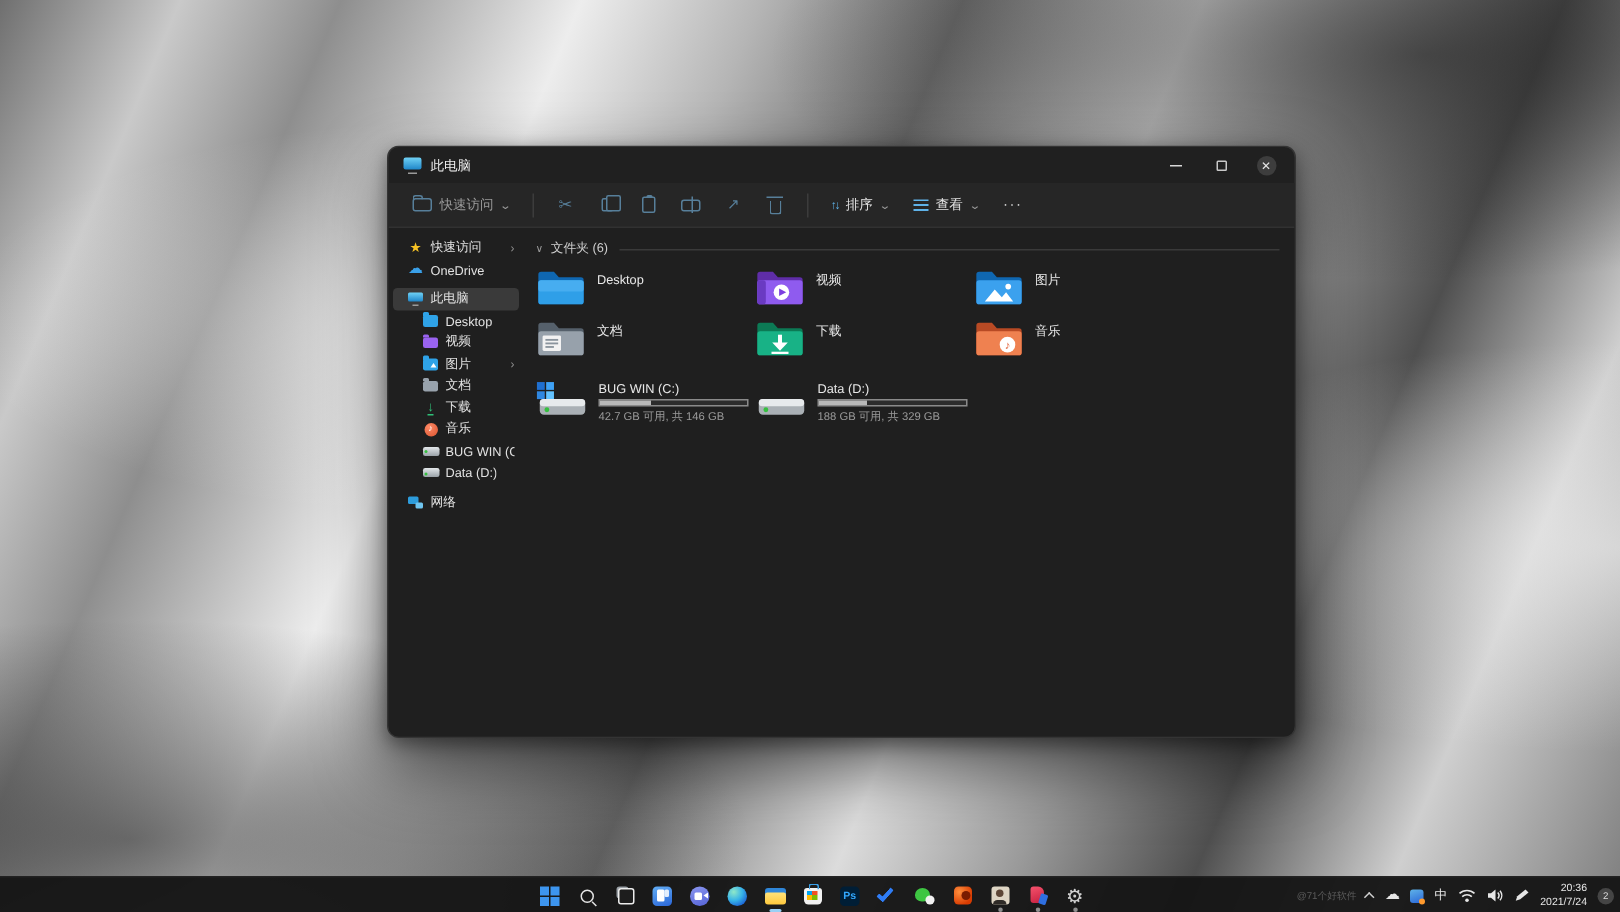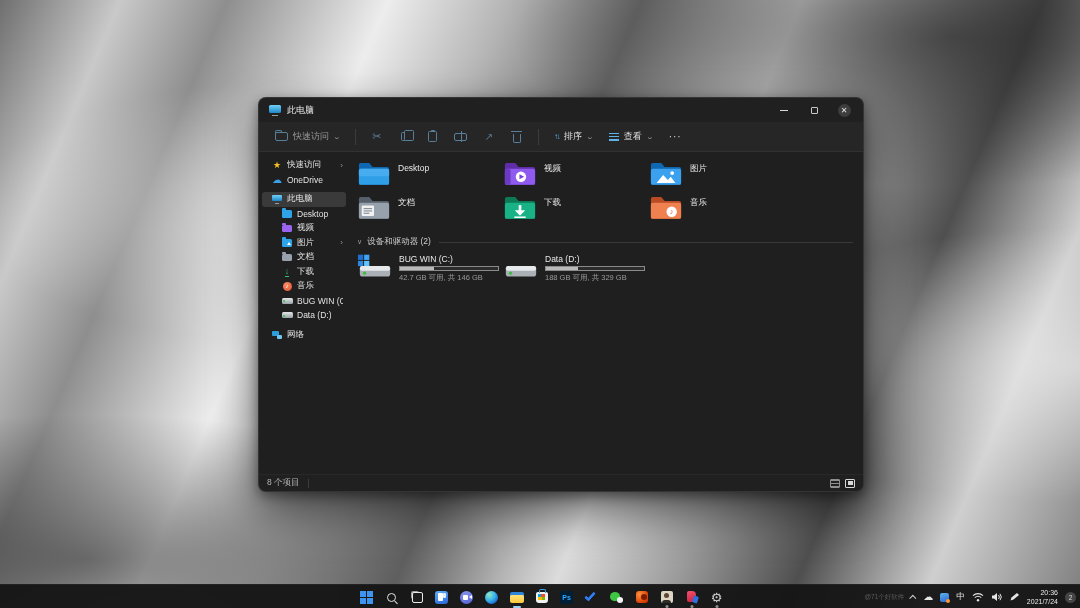--- a/index.html
+++ b/index.html
@@ -370,20 +370,25 @@
         </div>
         <div class="side-item gap">
           <span class="side-ic">
               <span class="mi-net"></span>
             </span>
           <span class="side-label">网络</span>
         </div>
       </div>
 
       <div class="content">
+        <div class="sect-header">
+          <span class="sect-chev">∨</span>
+          <span>文件夹 (6)</span>
+          <span class="sect-line"></span>
+        </div>
 
         <div class="tiles">
           <div class="tile">
             <svg width="34" height="27" viewBox="0 0 36 28">
               <path d="M2 5a2 2 0 0 1 2-2h9l3.5 4H32a2 2 0 0 1 2 2v15a2 2 0 0 1-2 2H4a2 2 0 0 1-2-2z" fill="#0f67b1"></path>
               <rect x="2" y="9" width="32" height="17" rx="2" fill="#2f9fe8"></rect>
               <rect x="2" y="9" width="32" height="8" rx="2" fill="#47adf0"></rect>
             </svg>
             <span class="t-label">Desktop</span>
           </div>
@@ -431,25 +436,20 @@
             <svg width="34" height="27" viewBox="0 0 36 28">
               <path d="M2 5a2 2 0 0 1 2-2h9l3.5 4H32a2 2 0 0 1 2 2v15a2 2 0 0 1-2 2H4a2 2 0 0 1-2-2z" fill="#b84a24"></path>
               <rect x="2" y="9" width="32" height="17" rx="2" fill="#ef8150"></rect>
               <circle cx="24" cy="18.5" r="5.5" fill="#ffffff"></circle>
               <text x="24" y="21.3" font-size="8" text-anchor="middle" fill="#e2643c">♪</text>
             </svg>
             <span class="t-label">音乐</span>
           </div>
         </div>
 
-        <div class="sect-header">
-          <span class="sect-chev">∨</span>
-          <span>设备和驱动器 (2)</span>
-          <span class="sect-line"></span>
-        </div>
 
         <div class="tiles">
           <div class="drive-tile">
             <svg width="36" height="27" viewBox="0 0 38 27">
               <rect x="1" y="0" width="5.5" height="5.5" fill="#1f6fd0"></rect>
               <rect x="7.5" y="0" width="5.5" height="5.5" fill="#3fa2f5"></rect>
               <rect x="1" y="6.5" width="5.5" height="5.5" fill="#2f87e0"></rect>
               <rect x="7.5" y="6.5" width="5.5" height="5.5" fill="#63c3ff"></rect>
               <rect x="3" y="12" width="32" height="11" rx="3" fill="#aab0b5"></rect>
               <rect x="3" y="12" width="32" height="5" rx="2.5" fill="#e7eaec"></rect>
@@ -474,28 +474,20 @@
               <div class="d-bar">
                 <div class="d-fill" style="width: 33%;"></div>
               </div>
               <div class="d-cap">188 GB 可用, 共 329 GB</div>
             </div>
           </div>
         </div>
       </div>
     </div>
 
-    <div class="statusbar">
-      <span>8 个项目</span>
-      <span class="status-div"></span>
-      <div class="status-views">
-        <span class="sv-details"></span>
-        <span class="sv-tiles"></span>
-      </div>
-    </div>
   </div>
 
   <div class="taskbar">
     <div class="tb-apps">
       <div class="tb-cell">
           <span class="tb-start">
             <i></i>
             <i></i>
             <i></i>
             <i></i>

